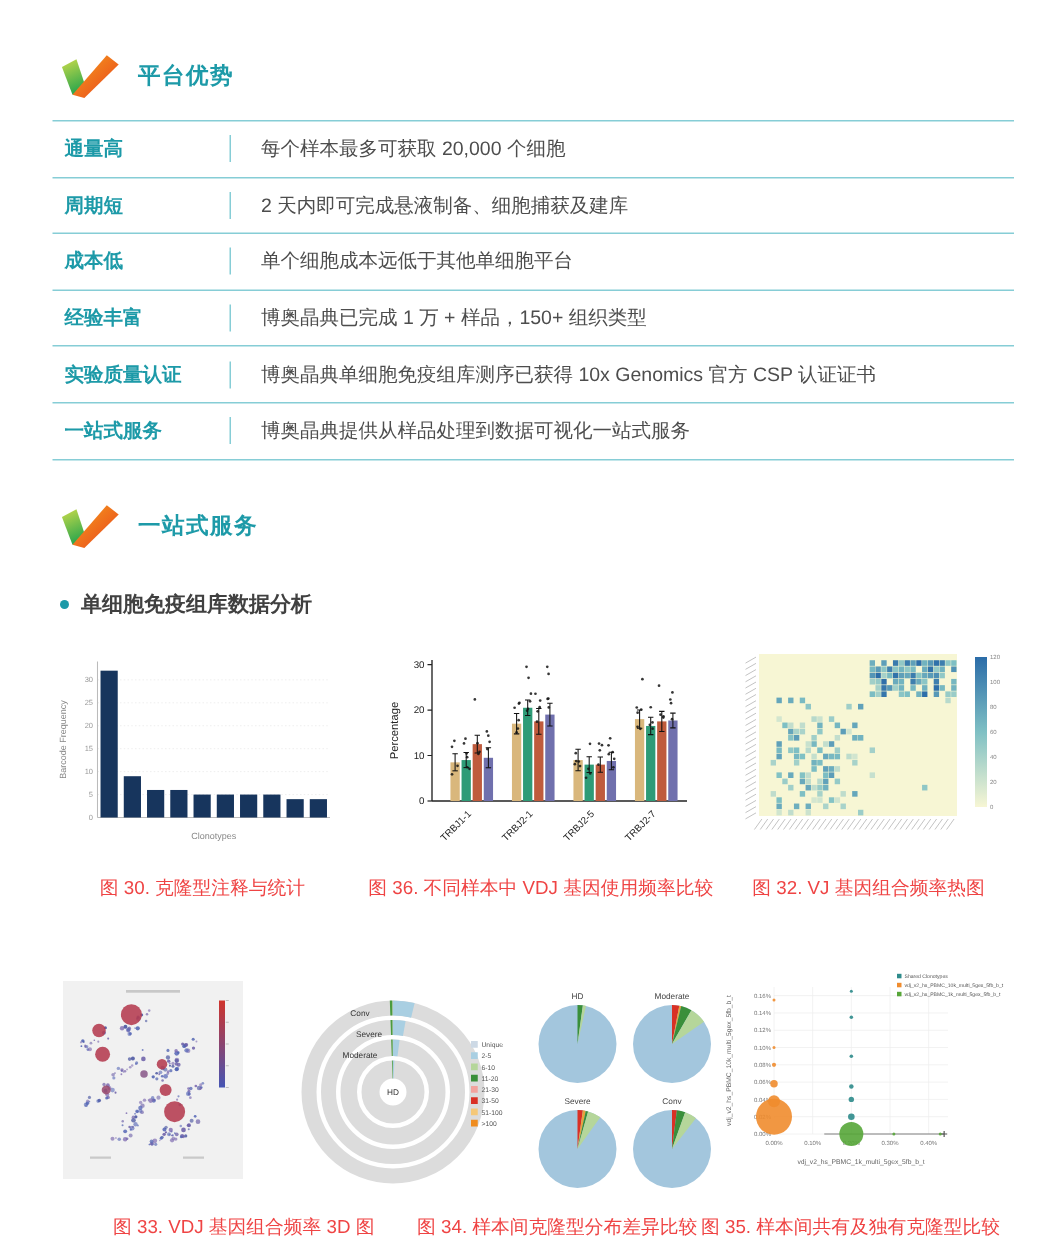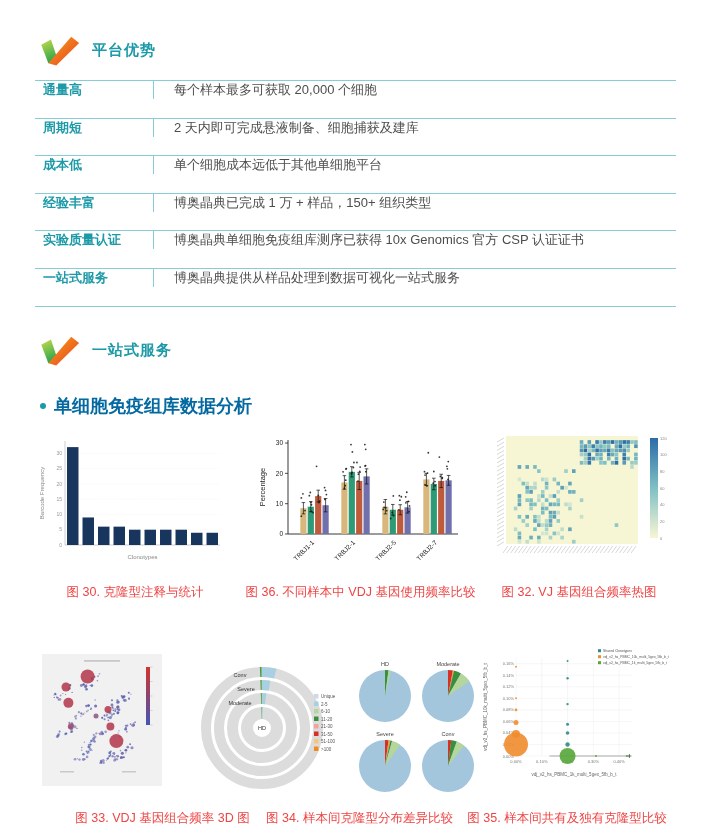--- a/index.html
+++ b/index.html
@@ -2,27 +2,27 @@
 <html><head>
 <meta charset="utf-8">
 <style>
   html,body{margin:0;padding:0;background:#ffffff;}
   .page{position:relative;width:701px;height:831px;background:#fff;overflow:hidden;
         font-family:"Liberation Sans",sans-serif;margin-top:28px;}
   .sec-header{position:absolute;left:36px;display:flex;align-items:center;gap:12px;}
   .logo{width:44px;height:32px;flex:0 0 44px;}
   .sec-title{font-size:15px;font-weight:bold;color:#1d9aa8;letter-spacing:1px;}
   .adv-table{position:absolute;left:35px;top:52px;width:641px;border-top:1px solid #86cdd6;}
-  .adv-row{display:flex;height:36.6px;border-bottom:1px solid #86cdd6;align-items:flex-start;font-size:13px;}
+  .adv-row{display:flex;height:36.6px;border-bottom:1px solid #86cdd6;align-items:center;font-size:13px;}
   .adv-label{flex:0 0 110px;width:110px;color:#1d9aa8;padding-left:8px;display:flex;align-items:center;
              border-right:1px solid #86cdd6;font-weight:bold;}
   .adv-value{color:#4d4d4d;padding-left:20px;display:flex;align-items:center;white-space:nowrap;}
   .bullet-line{position:absolute;left:40px;display:flex;align-items:center;gap:8px;}
   .dot{width:6px;height:6px;border-radius:50%;background:#1d9aa8;flex:0 0 6px;}
-  .bullet-text{font-size:18px;font-weight:bold;color:#0369a1;}
+  .bullet-text{font-size:14px;font-weight:bold;color:#404040;}
   .fig{position:absolute;}
   .caption{position:absolute;color:#ef4444;font-size:12.5px;text-align:center;font-weight:500;}
 </style>
 </head>
 <body>
 
 <div class="page">
 
   <div class="sec-header" style="top:6px">
     <svg class="logo" viewBox="0 0 50 36">
@@ -857,16 +857,16 @@
       <text x="123" y="10" font-size="3.4" fill="#555" text-anchor="start" font-family="&quot;Liberation Sans&quot;,sans-serif">Shared Clonotypes</text>
       <rect x="118" y="13.2" width="3" height="3" fill="#f08c2e"></rect>
       <text x="123" y="16" font-size="3.4" fill="#555" text-anchor="start" font-family="&quot;Liberation Sans&quot;,sans-serif">vdj_v2_hs_PBMC_10k_multi_5gex_5fb_b_t</text>
       <rect x="118" y="19.2" width="3" height="3" fill="#57a639"></rect>
       <text x="123" y="22" font-size="3.4" fill="#555" text-anchor="start" font-family="&quot;Liberation Sans&quot;,sans-serif">vdj_v2_hs_PBMC_1k_multi_5gex_5fb_b_t</text>
       <text x="94" y="134" font-size="4.5" fill="#666" text-anchor="middle" font-family="&quot;Liberation Sans&quot;,sans-serif">vdj_v2_hs_PBMC_1k_multi_5gex_5fb_b_t</text>
       <text x="7" y="65" font-size="4.5" fill="#666" text-anchor="middle" font-family="&quot;Liberation Sans&quot;,sans-serif" transform="rotate(-90 7 65)">vdj_v2_hs_PBMC_10k_multi_5gex_5fb_b_t</text>
     </svg>
 
   <div class="caption" style="left:40px;top:782px;width:245px">图 33. VDJ 基因组合频率 3D 图</div>
-  <div class="caption" style="left:252px;top:782px;width:215px">图 34. 样本间克隆型分布差异比较</div>
+  <div class="caption" style="left:264px;top:782px;width:215px">图 34. 样本间克隆型分布差异比较</div>
   <div class="caption" style="left:452px;top:782px;width:230px">图 35. 样本间共有及独有克隆型比较</div>
 
 </div>
 
 </body></html>

